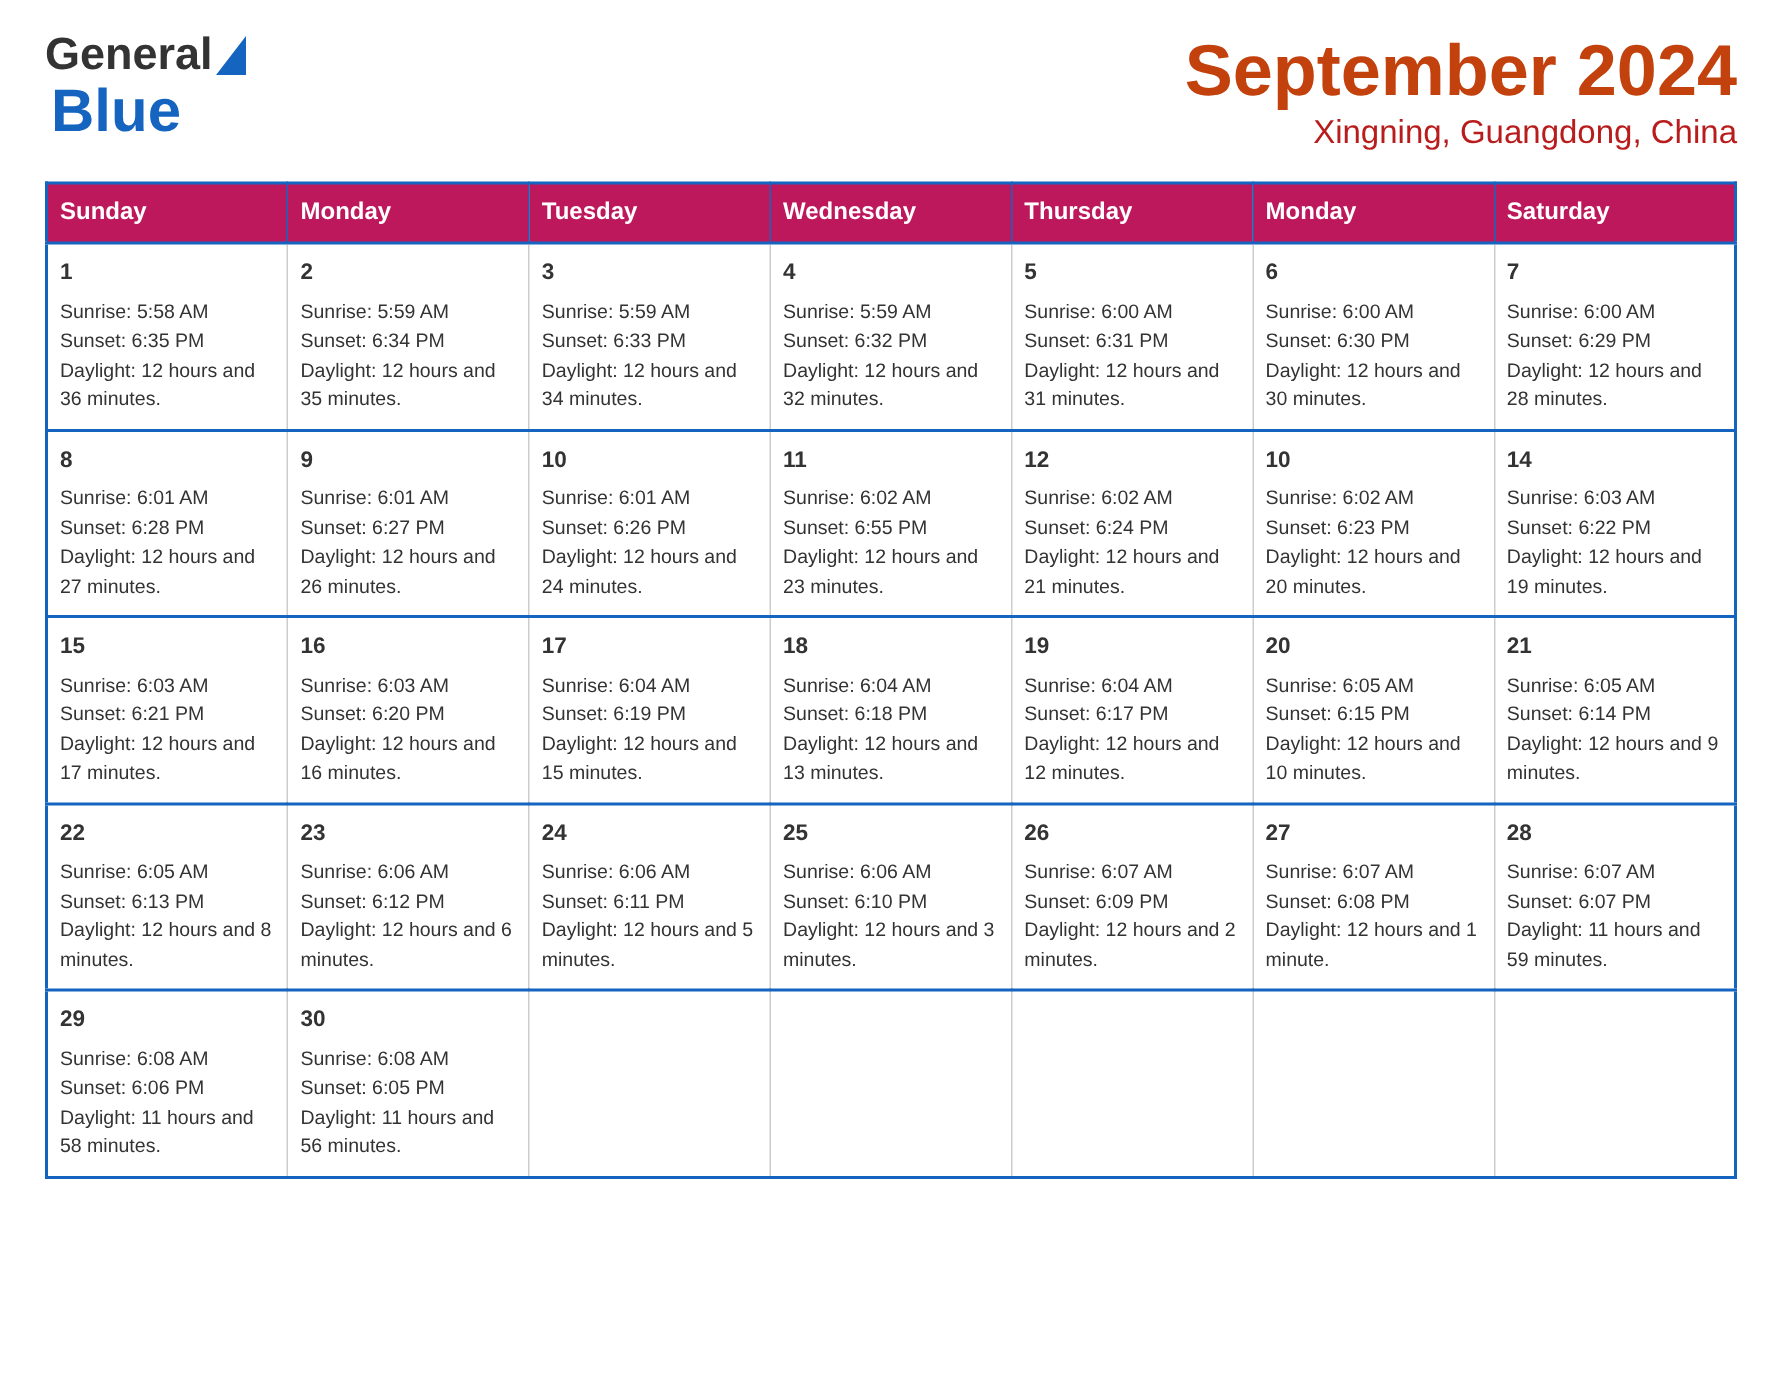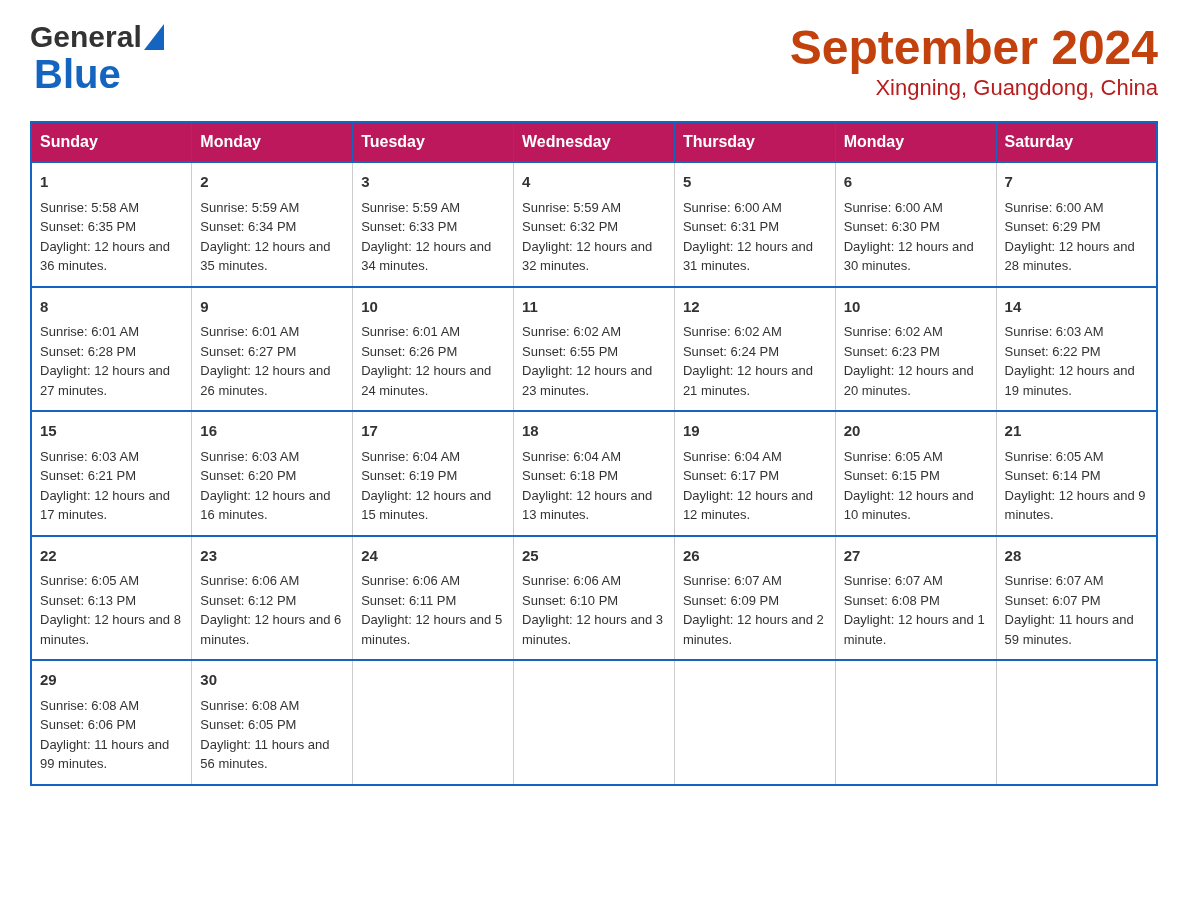--- a/index.html
+++ b/index.html
@@ -292,21 +292,21 @@
         <span>Sunrise: 6:07 AM</span><br>
         <span>Sunset: 6:07 PM</span><br>
         <span>Daylight: 11 hours and 59 minutes.</span>
       </td>
       </tr>
       <tr>
         <td>
         <span class="day-num">29</span>
         <span>Sunrise: 6:08 AM</span><br>
         <span>Sunset: 6:06 PM</span><br>
-        <span>Daylight: 11 hours and 99 minutes.</span>
+        <span>Daylight: 11 hours and 58 minutes.</span>
       </td>
         <td>
         <span class="day-num">30</span>
         <span>Sunrise: 6:08 AM</span><br>
         <span>Sunset: 6:05 PM</span><br>
         <span>Daylight: 11 hours and 56 minutes.</span>
       </td>
         <td class="empty-cell">&nbsp;</td>
         <td class="empty-cell">&nbsp;</td>
         <td class="empty-cell">&nbsp;</td>

